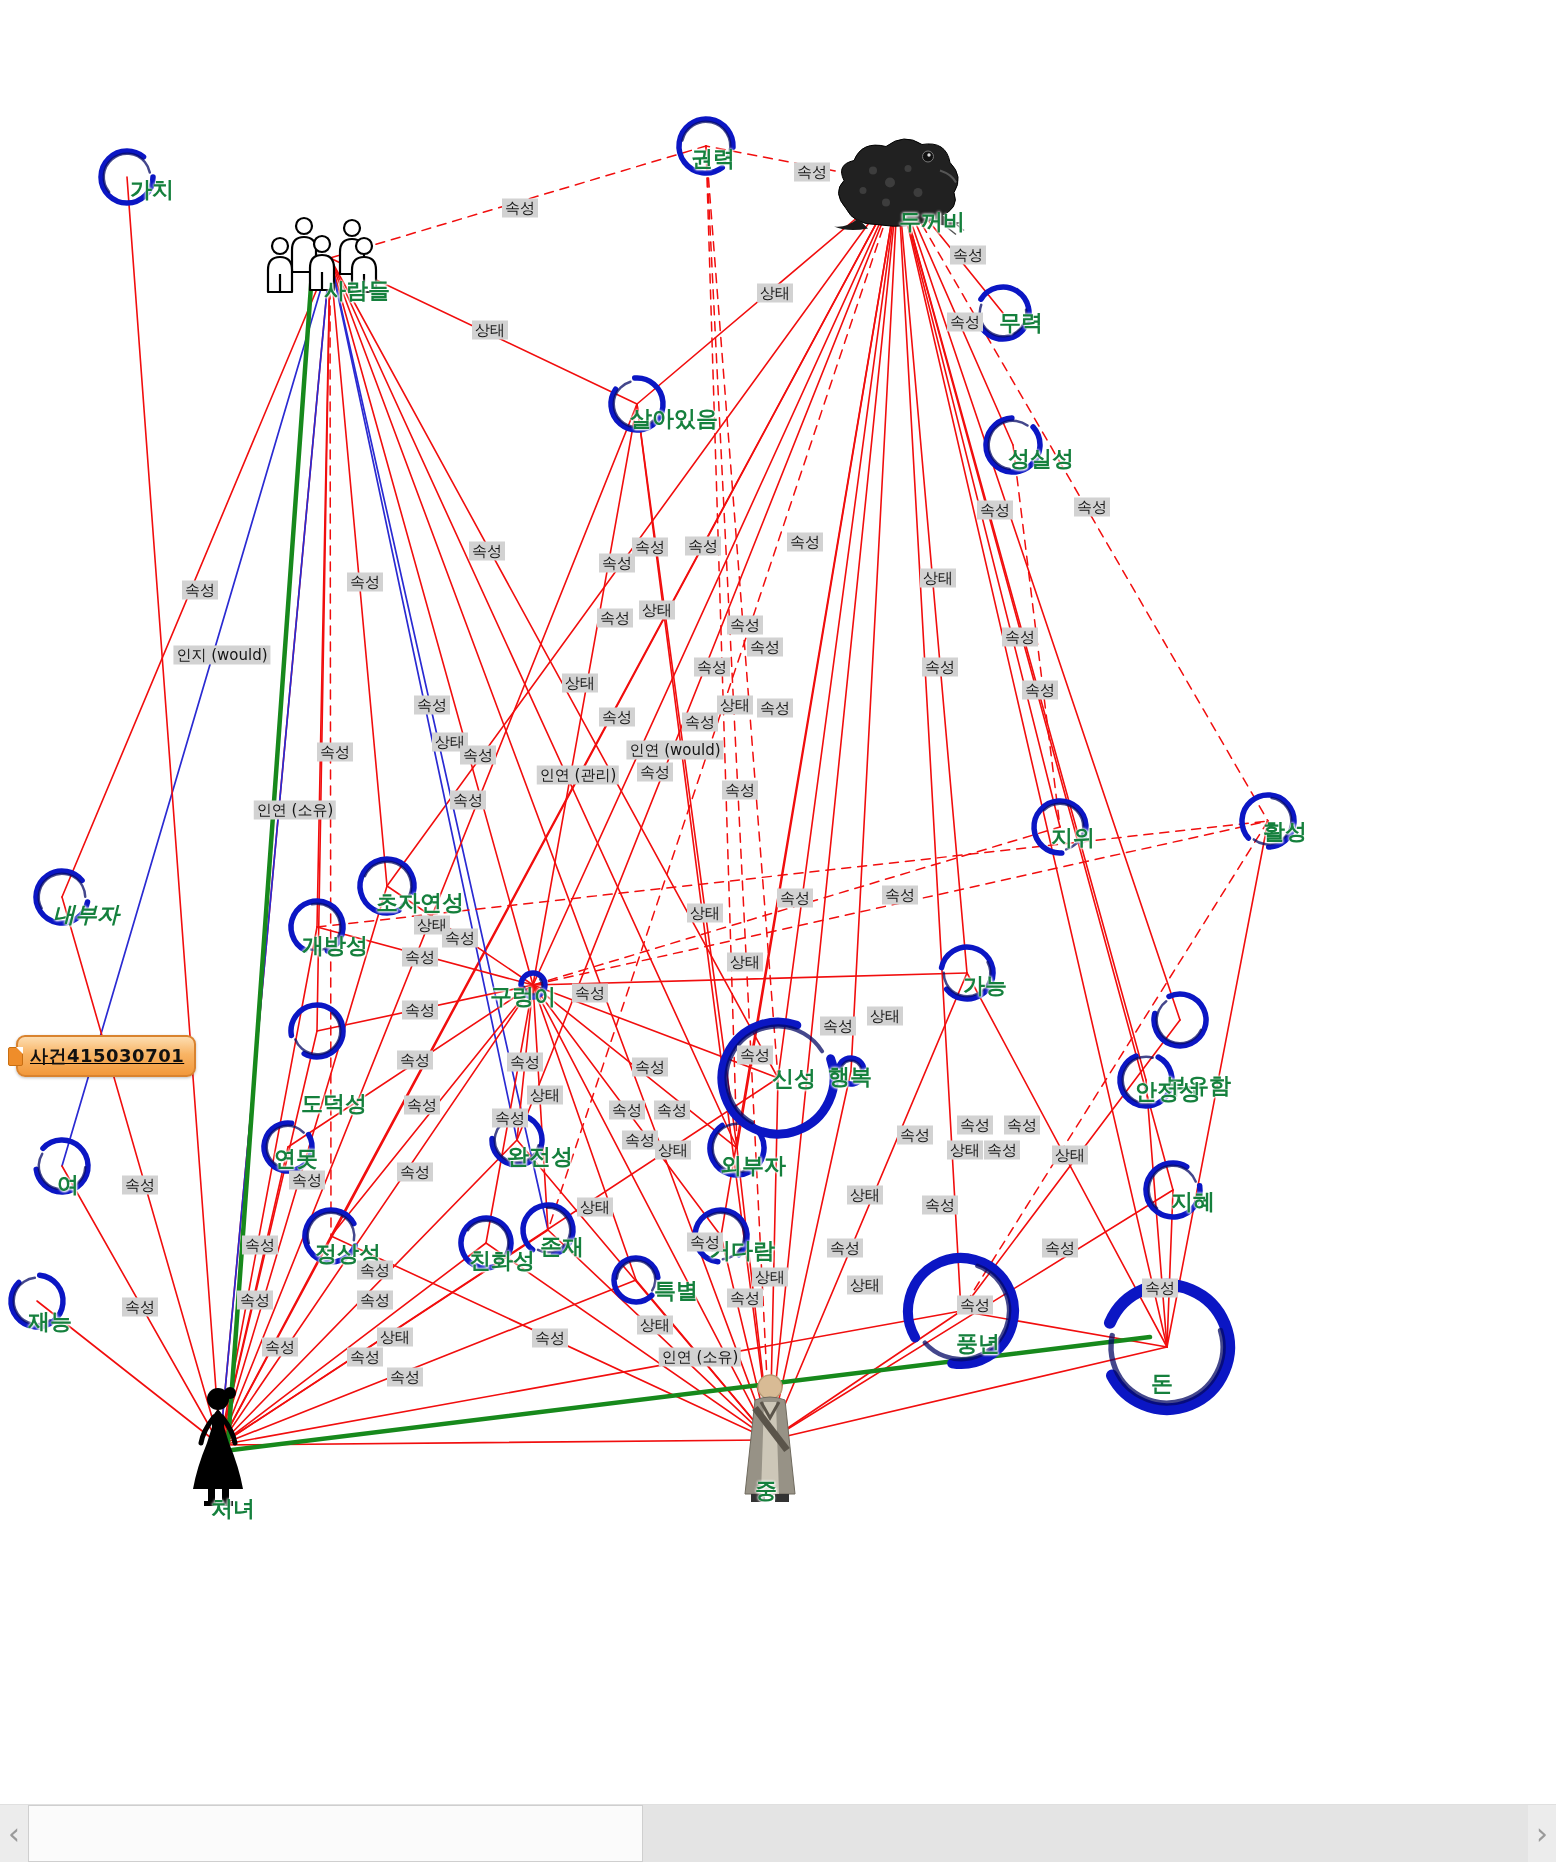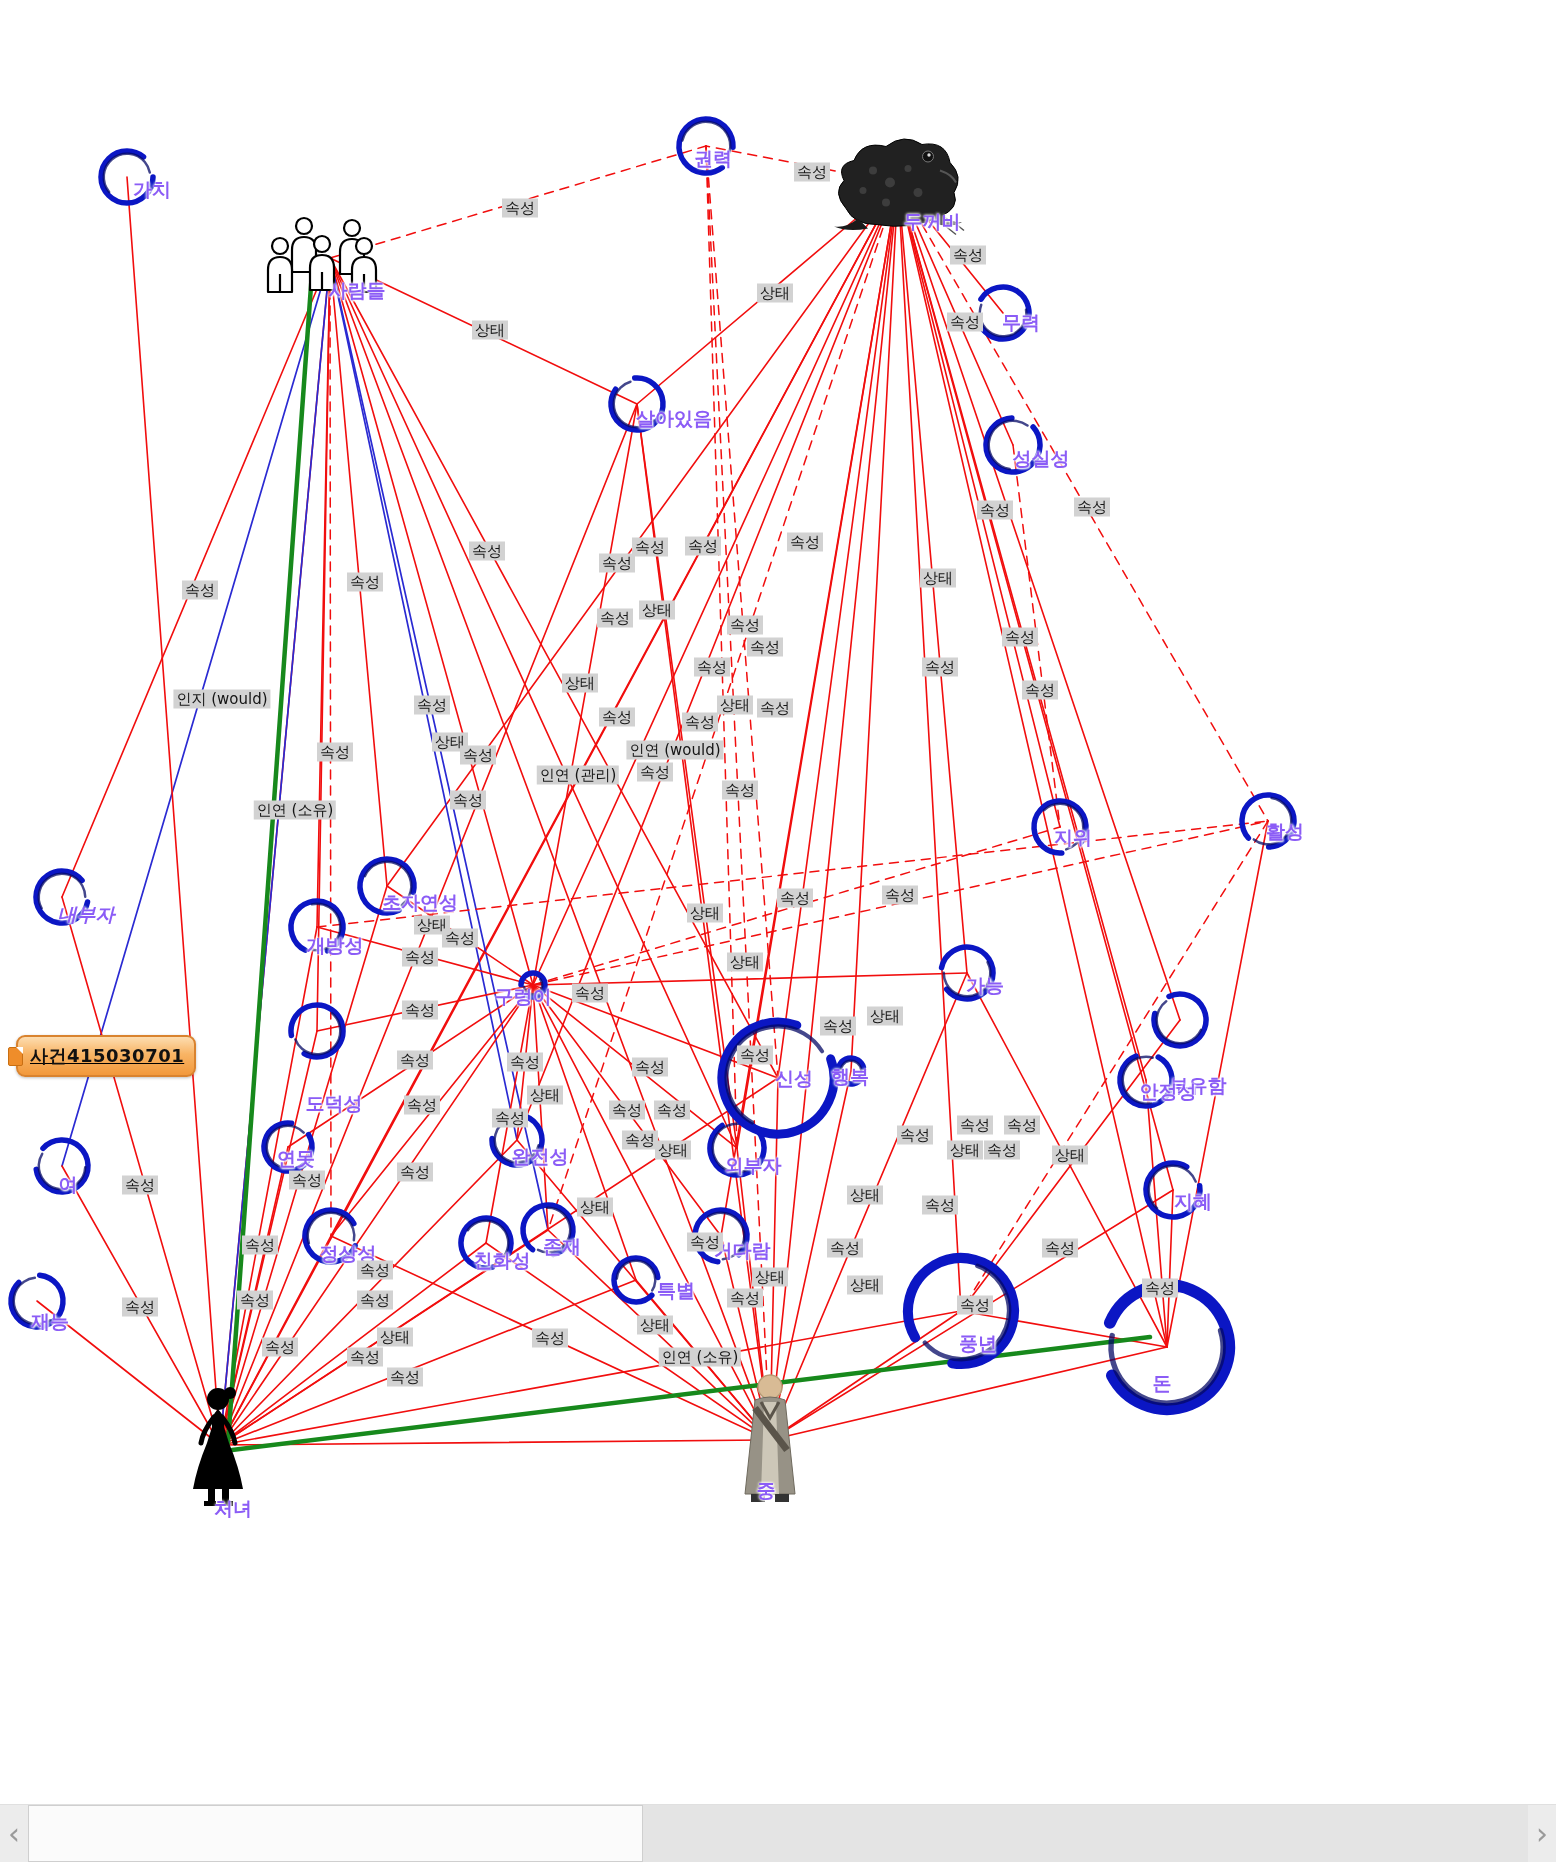--- a/index.html
+++ b/index.html
@@ -9,22 +9,22 @@
   #canvas{position:absolute;inset:0;}
   #edge-svg{position:absolute;left:0;top:0;z-index:1;}
   .edge{stroke-linecap:round;fill:none;}
   .edge.r{stroke:var(--edge-red);stroke-width:1.6;}
   .edge.d{stroke:var(--edge-red);stroke-width:1.5;stroke-dasharray:9 7;}
   .edge.b{stroke:var(--edge-blue);stroke-width:1.7;}
   .edge.g{stroke:var(--edge-green);stroke-width:4.5;}
   .ring{fill:none;stroke:var(--ring);stroke-dasharray:86 14;stroke-linecap:round;}
   .ring.inner{stroke-dasharray:58 42;opacity:.75;stroke:var(--ring-dark);}
   .figure{position:absolute;z-index:2;transform:translate(-50%,-50%);}
-  .node-label{position:absolute;z-index:3;transform:translate(-50%,-50%);font-size:19px;font-weight:bold;
-      color:#8b5cf6;white-space:nowrap;text-shadow:0 0 3px #fff,0 0 3px #fff,1px 1px 2px #fff;}
+  .node-label{position:absolute;z-index:3;transform:translate(-50%,-50%);font-size:22px;font-weight:bold;
+      color:#15803d;white-space:nowrap;text-shadow:0 0 3px #fff,0 0 3px #fff,1px 1px 2px #fff;}
   .edge-label{position:absolute;z-index:3;transform:translate(-50%,-50%);font-size:15px;line-height:19px;
       color:#151515;background:var(--chip);padding:0 3px;white-space:nowrap;}
   #event-box{position:absolute;z-index:4;display:flex;align-items:center;
       background:linear-gradient(180deg,#fdddb0 0%,#f8b465 45%,#f2993c 100%);
       border:2px solid var(--event-border);border-radius:9px;padding:7px 10px 7px 12px;
       box-shadow:0 1px 3px rgba(0,0,0,.25);text-decoration:underline;}
   .event-icon{position:absolute;left:-10px;top:10px;width:15px;height:19px;background:#ef8d2a;
       border:1px solid #c96f12;border-radius:2px;}
   .event-icon::after{content:"";position:absolute;right:-1px;top:-1px;border-style:solid;
       border-width:0 7px 7px 0;border-color:transparent #fff transparent transparent;}
@@ -314,21 +314,21 @@
       <div class="edge-label" style="left: 487px; top: 551px;">속성</div>
       <div class="edge-label" style="left: 650px; top: 547px;">속성</div>
       <div class="edge-label" style="left: 703px; top: 546px;">속성</div>
       <div class="edge-label" style="left: 617px; top: 563px;">속성</div>
       <div class="edge-label" style="left: 805px; top: 542px;">속성</div>
       <div class="edge-label" style="left: 938px; top: 578px;">상태</div>
       <div class="edge-label" style="left: 615px; top: 618px;">속성</div>
       <div class="edge-label" style="left: 657px; top: 610px;">상태</div>
       <div class="edge-label" style="left: 745px; top: 625px;">속성</div>
       <div class="edge-label" style="left: 765px; top: 647px;">속성</div>
-      <div class="edge-label" style="left: 222px; top: 655px; margin-top: 44px;">인지 (would)</div>
+      <div class="edge-label" style="left: 222px; top: 655px;">인지 (would)</div>
       <div class="edge-label" style="left: 712px; top: 667px;">속성</div>
       <div class="edge-label" style="left: 940px; top: 667px;">속성</div>
       <div class="edge-label" style="left: 1020px; top: 637px;">속성</div>
       <div class="edge-label" style="left: 1040px; top: 690px;">속성</div>
       <div class="edge-label" style="left: 580px; top: 683px;">상태</div>
       <div class="edge-label" style="left: 432px; top: 705px;">속성</div>
       <div class="edge-label" style="left: 735px; top: 705px;">상태</div>
       <div class="edge-label" style="left: 775px; top: 708px;">속성</div>
       <div class="edge-label" style="left: 617px; top: 717px;">속성</div>
       <div class="edge-label" style="left: 700px; top: 722px;">속성</div>

